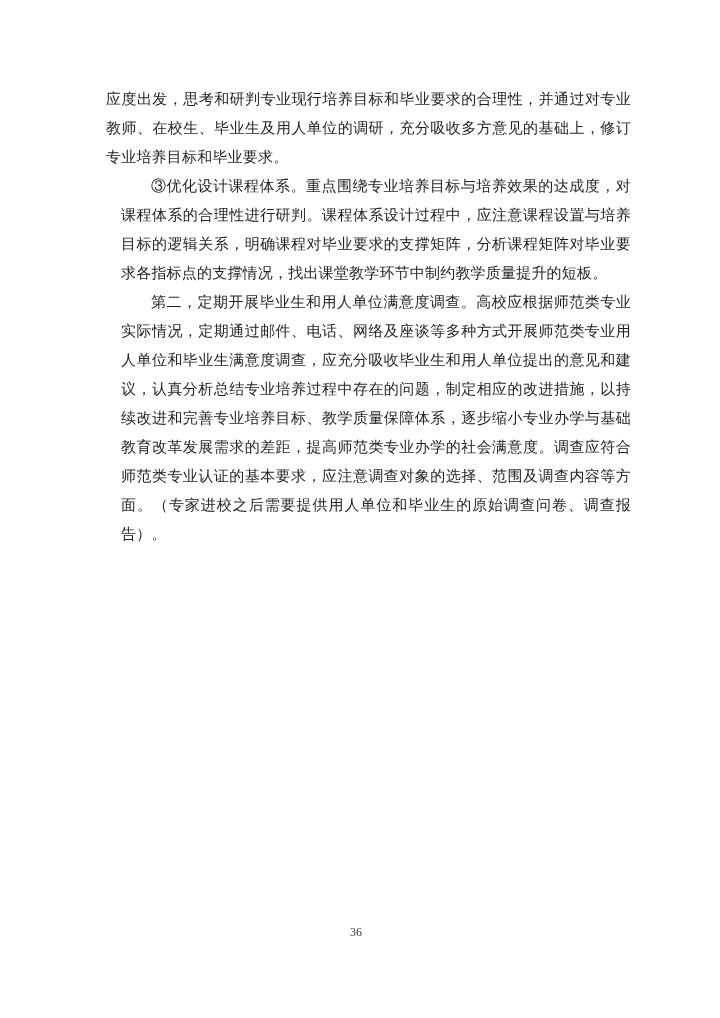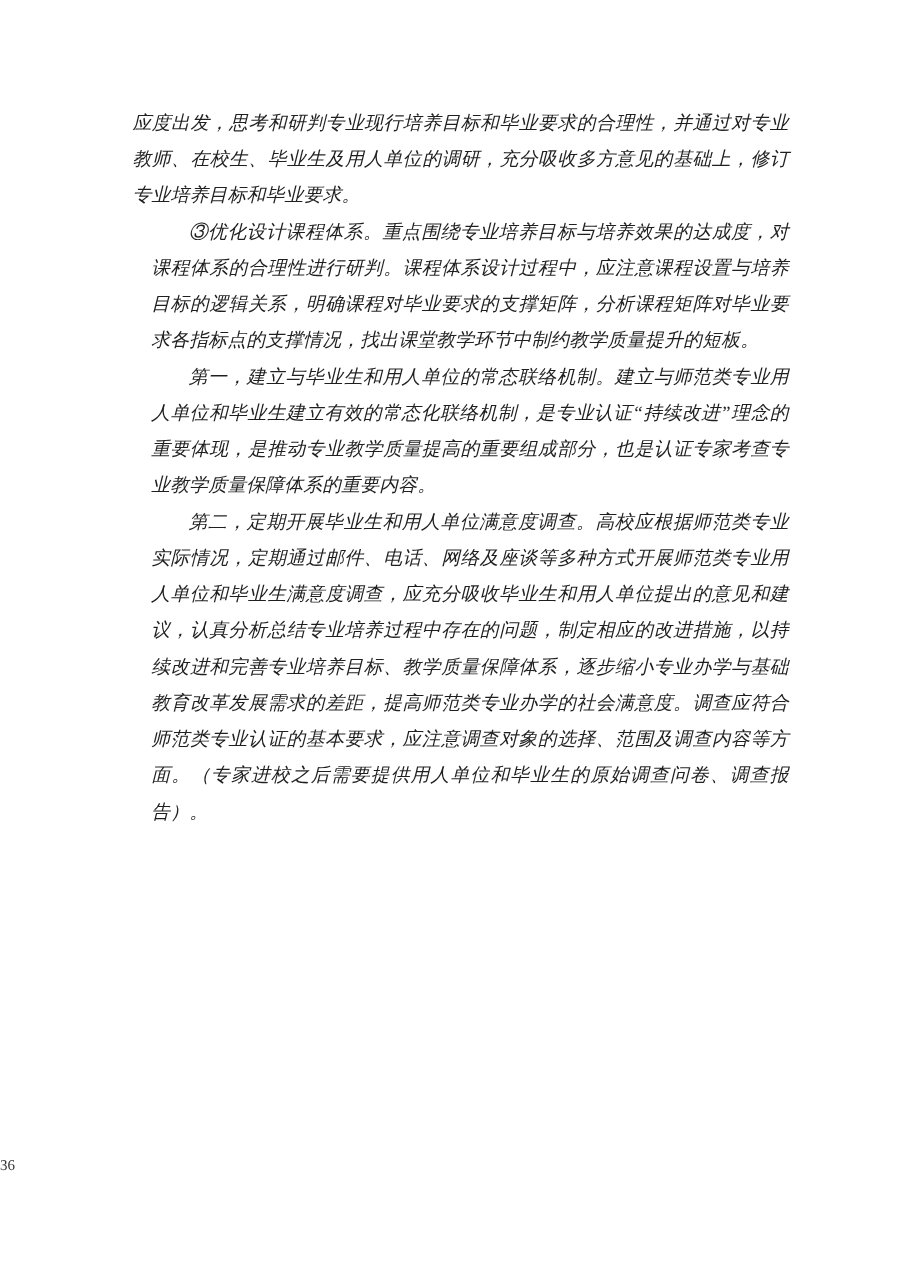--- a/index.html
+++ b/index.html
@@ -21,54 +21,52 @@
     width: 720px;
     height: 1018px;
     background: #ffffff;
   }
   .text-block {
     position: absolute;
     left: 106px;
     top: 85px;
     width: 525px;
     color: #1f1f1f;
-    font-style: italic;
   }
   .text-block p {
     margin: 0;
     padding: 0;
     font-size: 15px;
     line-height: 29px;
     text-align: justify;
     letter-spacing: 0.2px;
   }
   .text-block p.indent {
     text-indent: 2em;
     margin-left: 15px;
   }
   .footer {
     position: absolute;
     left: 0;
     top: 923px;
     width: 712px; 
-    text-align: left;
+    text-align: center;
     font-size: 12px;
     color: #333333;
     line-height: 18px;
   }
 </style>
 </head>
 <body>
 
 <div class="page">
 
   <div class="text-block">
     <p>应度出发，思考和研判专业现行培养目标和毕业要求的合理性，并通过对专业教师、在校生、毕业生及用人单位的调研，充分吸收多方意见的基础上，修订专业培养目标和毕业要求。</p>
     <p class="indent">③优化设计课程体系。重点围绕专业培养目标与培养效果的达成度，对课程体系的合理性进行研判。课程体系设计过程中，应注意课程设置与培养目标的逻辑关系，明确课程对毕业要求的支撑矩阵，分析课程矩阵对毕业要求各指标点的支撑情况，找出课堂教学环节中制约教学质量提升的短板。</p>
-    <p class="indent">第一，建立与毕业生和用人单位的常态联络机制。建立与师范类专业用人单位和毕业生建立有效的常态化联络机制，是专业认证“持续改进”理念的重要体现，是推动专业教学质量提高的重要组成部分，也是认证专家考查专业教学质量保障体系的重要内容。</p>
     <p class="indent">第二，定期开展毕业生和用人单位满意度调查。高校应根据师范类专业实际情况，定期通过邮件、电话、网络及座谈等多种方式开展师范类专业用人单位和毕业生满意度调查，应充分吸收毕业生和用人单位提出的意见和建议，认真分析总结专业培养过程中存在的问题，制定相应的改进措施，以持续改进和完善专业培养目标、教学质量保障体系，逐步缩小专业办学与基础教育改革发展需求的差距，提高师范类专业办学的社会满意度。调查应符合师范类专业认证的基本要求，应注意调查对象的选择、范围及调查内容等方面。（专家进校之后需要提供用人单位和毕业生的原始调查问卷、调查报告）。</p>
   </div>
 
   <div class="footer">
     <span>36</span>
   </div>
 
 </div>
 
 </body></html>

